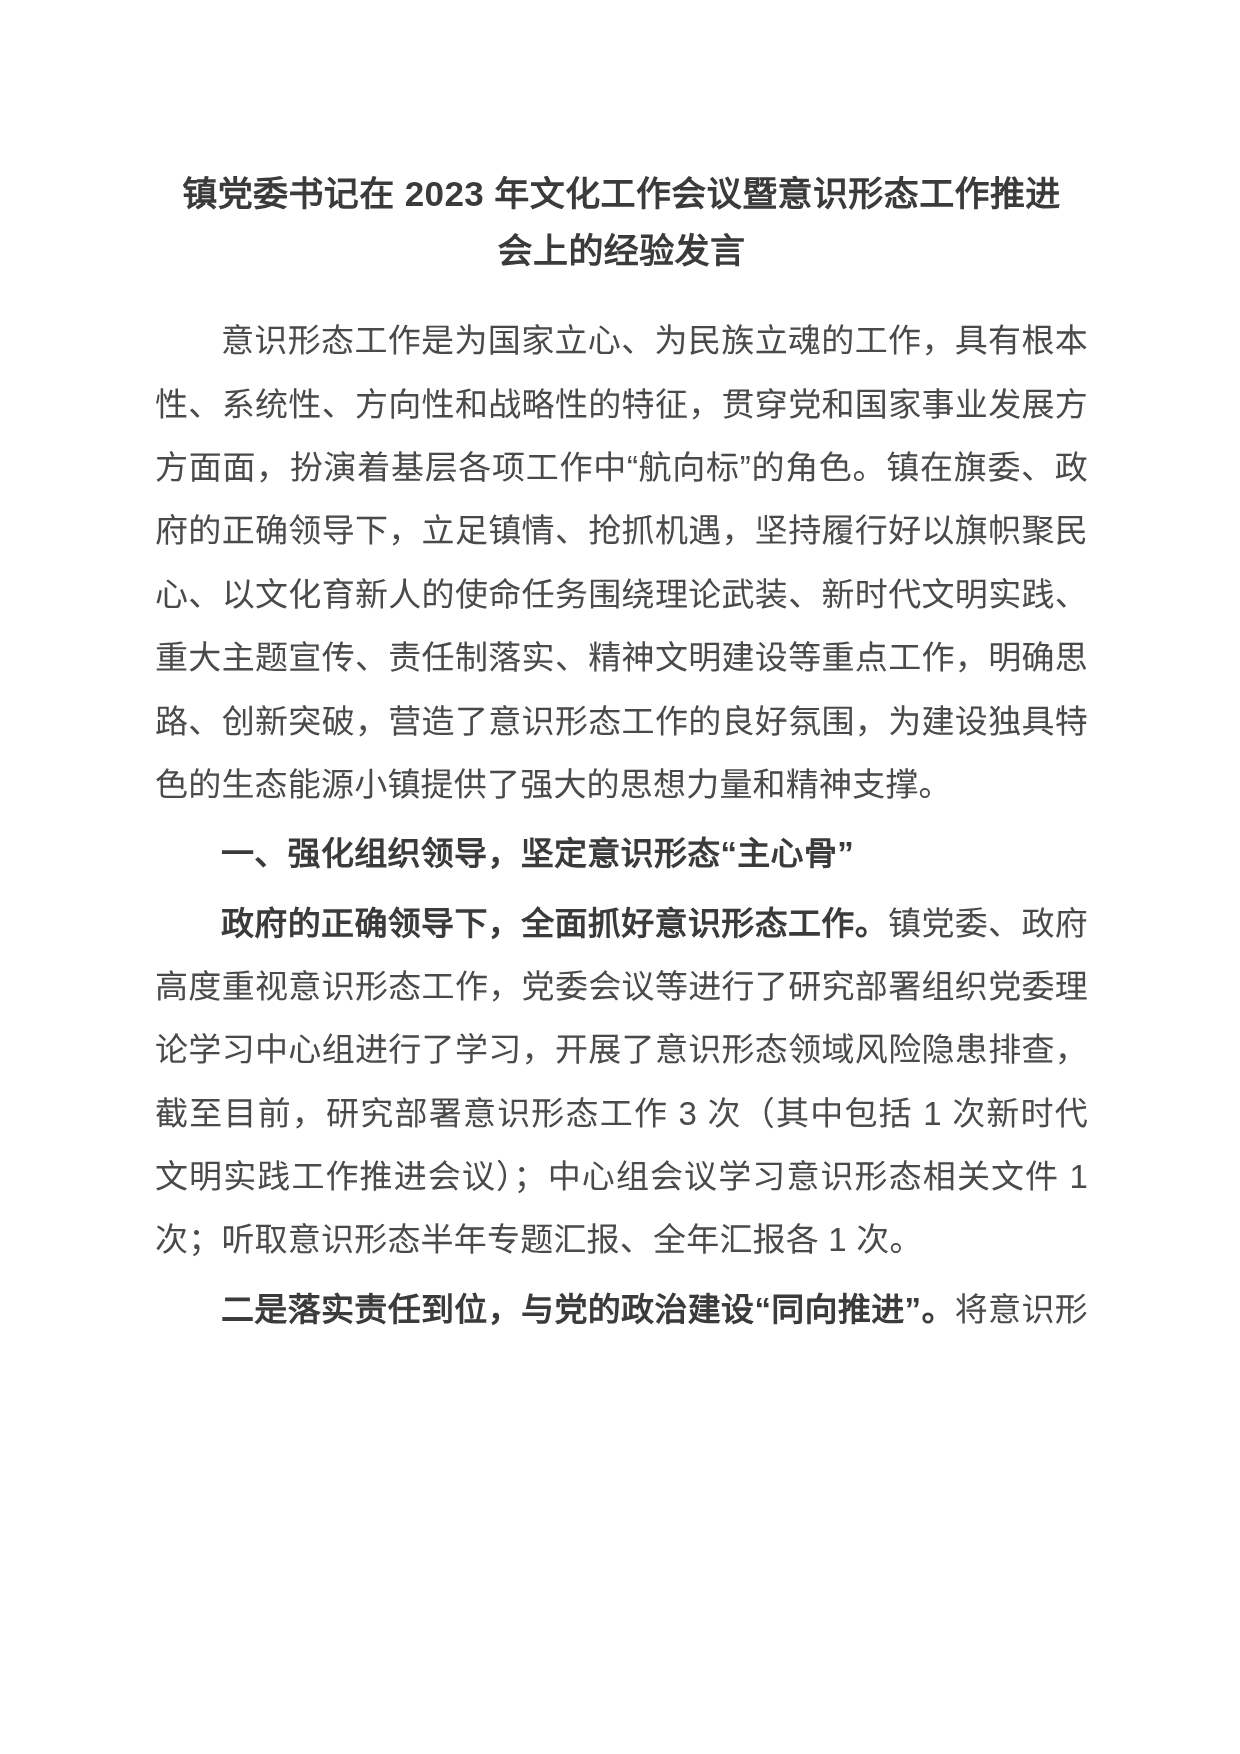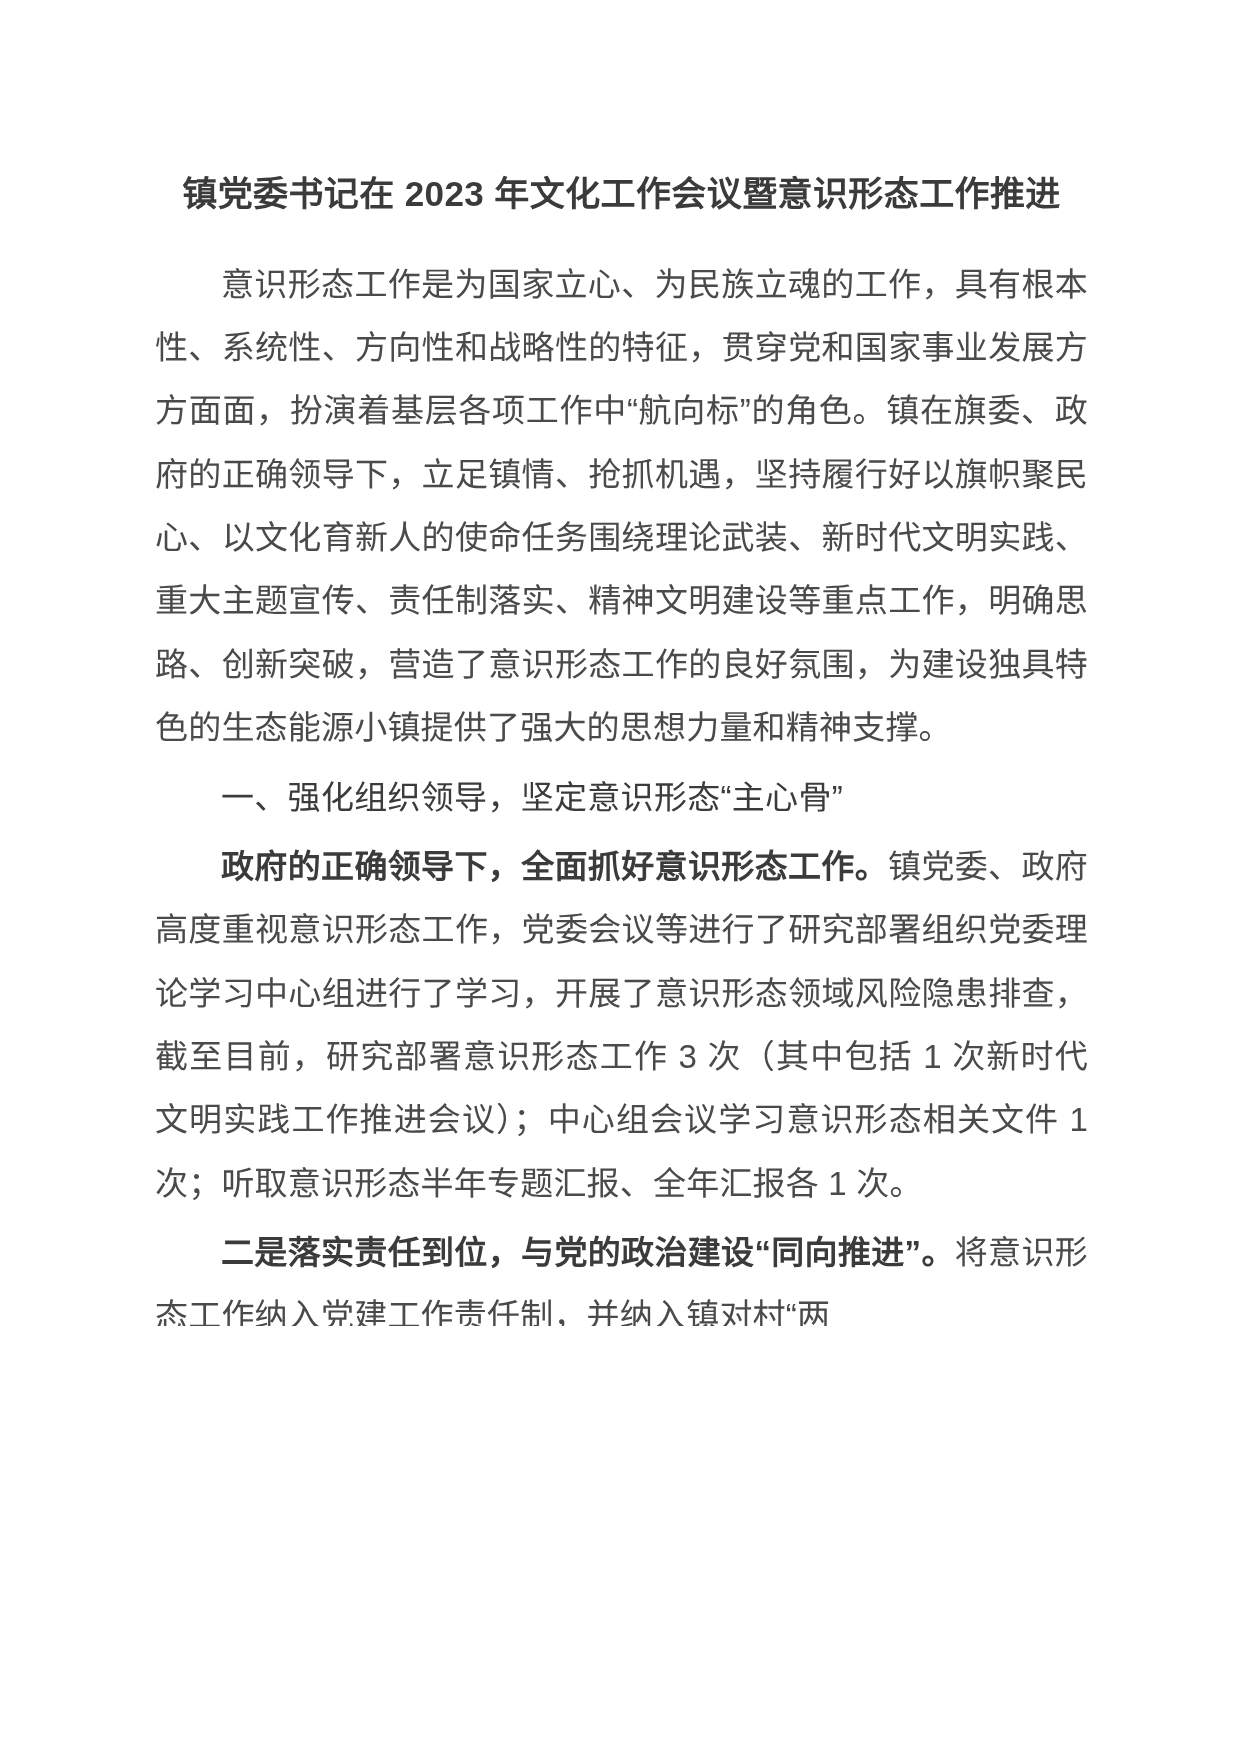--- a/index.html
+++ b/index.html
@@ -39,36 +39,37 @@
     line-height: 1.92;
     text-align: justify;
     text-justify: inter-ideograph;
     color: #4a4a4a;
     margin: 0 0 6px 0;
     text-indent: 2em;
     letter-spacing: 0.2px;
     word-break: break-all;
   }
   .para.section-heading {
-    font-weight: 400;
+    font-weight: 700;
     color: #3b3b3b;
     letter-spacing: 0.3px;
   }
   .lead {
     font-weight: 700;
     color: #3b3b3b;
   }
 </style>
 </head>
 <body>
 
 <div class="page">
 
   <h1 class="doc-title">
     <span>镇党委书记在 2023 年文化工作会议暨意识形态工作推进</span><br>
+    <span>会上的经验发言</span>
   </h1>
 
   <p class="para">意识形态工作是为国家立心、为民族立魂的工作，具有根本性、系统性、方向性和战略性的特征，贯穿党和国家事业发展方方面面，扮演着基层各项工作中“航向标”的角色。镇在旗委、政府的正确领导下，立足镇情、抢抓机遇，坚持履行好以旗帜聚民心、以文化育新人的使命任务围绕理论武装、新时代文明实践、重大主题宣传、责任制落实、精神文明建设等重点工作，明确思路、创新突破，营造了意识形态工作的良好氛围，为建设独具特色的生态能源小镇提供了强大的思想力量和精神支撑。</p>
 
   <p class="para section-heading">一、强化组织领导，坚定意识形态“主心骨”</p>
 
   <p class="para"><span class="lead">政府的正确领导下，全面抓好意识形态工作。</span><span>镇党委、政府高度重视意识形态工作，党委会议等进行了研究部署组织党委理论学习中心组进行了学习，开展了意识形态领域风险隐患排查，截至目前，研究部署意识形态工作 3 次（其中包括 1 次新时代文明实践工作推进会议）；中心组会议学习意识形态相关文件 1 次；听取意识形态半年专题汇报、全年汇报各 1 次。</span></p>
 
   <p class="para"><span class="lead">二是落实责任到位，与党的政治建设“同向推进”。</span><span>将意识形态工作纳入党建工作责任制，并纳入镇对村“两</span></p>
 

